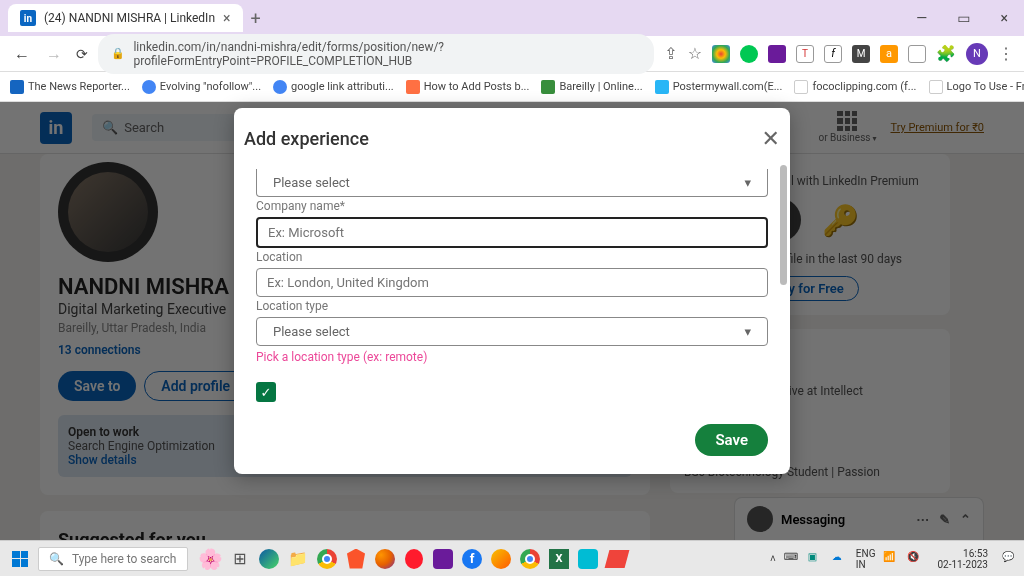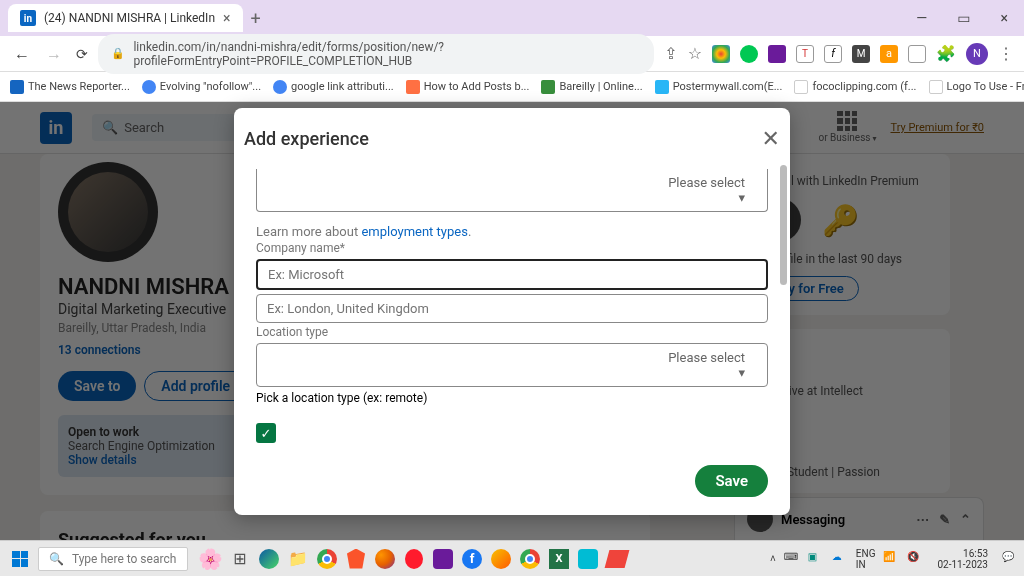--- a/index.html
+++ b/index.html
@@ -83,27 +83,27 @@
 .msgbar .ctrls { margin-left: auto; display: flex; gap: 10px; color: #666; }
 
 
 .modal { position: absolute; top: 6px; left: 50%; transform: translateX(-50%); width: 556px; background: #fff; border-radius: 8px; z-index: 10; box-shadow: 0 4px 20px rgba(0,0,0,0.3); }
 .modal-head { padding: 18px 10px 14px; display: flex; align-items: center; }
 .modal-head h2 { font-size: 18px; font-weight: 500; color: #333; }
 .modal-close { margin-left: auto; font-size: 22px; color: #666; cursor: pointer; }
 .modal-body { padding: 0 22px 8px; position: relative; max-height: 300px; overflow: hidden; }
 .modal-scroll { position: absolute; right: 3px; top: 0; width: 7px; height: 120px; background: #bbb; border-radius: 4px; }
 .field-label { font-size: 12px; color: #777; margin-top: 2px; display: block; }
-.sel { width: 100%; border: 1px solid #888; border-radius: 4px; padding: 6px 22px; font-size: 13px; color: #666; margin-top: 4px; background: #fff; display: flex; justify-content: space-between; align-items: flex-end; cursor: pointer; flex-direction: column; }
+.sel { width: 100%; border: 1px solid #888; border-radius: 4px; padding: 6px 16px; font-size: 13px; color: #666; margin-top: 4px; background: #fff; display: flex; justify-content: space-between; align-items: flex-start; cursor: pointer; }
 .sel.cut { border-top: none; border-radius: 0 0 4px 4px; }
 .inp { width: 100%; border: 1px solid #888; border-radius: 4px; padding: 6px 10px; font-size: 13px; color: #888; margin-top: 4px; background: #fff; }
 .inp.focus { border: 2px solid #222; }
 .learn { font-size: 13px; color: #777; margin-top: 12px; }
 .learn a { color: #0a66c2; text-decoration: none; }
-.helper { font-size: 12px; color: #000000; margin-top: 4px; }
+.helper { font-size: 12px; color: #ec4899; margin-top: 4px; }
 .chk-row { display: flex; align-items: center; gap: 10px; margin-top: 18px; }
 .chk { width: 20px; height: 20px; background: #057642; border-radius: 3px; display: flex; align-items: center; justify-content: center; color: #fff; font-size: 13px; cursor: pointer; }
 .chk-label { font-size: 13px; color: #555; }
 .modal-foot { padding: 14px 22px 18px; text-align: right; }
 .save-btn { background: #15803d; color: #fff; border: none; padding: 7px 20px; border-radius: 18px; font-size: 15px; font-weight: 600; cursor: pointer; }
 
 .taskbar { position: absolute; bottom: 0; left: 0; right: 0; height: 36px; background: #e8e8e8; border-top: 1px solid #ccc; display: flex; align-items: center; padding: 0 6px; gap: 4px; z-index: 20; }
 .start { width: 28px; height: 28px; display: flex; align-items: center; justify-content: center; cursor: pointer; }
 .win-logo { width: 16px; height: 16px; display: grid; grid-template: 1fr 1fr / 1fr 1fr; gap: 1px; }
 .win-logo span { background: #0078d4; }
@@ -310,25 +310,23 @@
     <div class="modal-head">
       <h2>Add experience</h2>
       <span class="modal-close">✕</span>
     </div>
     <div class="modal-body">
       <div class="modal-scroll"></div>
       <div class="sel cut">
         <span>Please select</span>
         <span>▾</span>
       </div>
-      <div class="learn">
-        <span>Learn more about </span><a>employment types</a>.
-      </div>
       <label class="field-label">Company name*</label>
       <input class="inp focus" placeholder="Ex: Microsoft" style="">
+      <label class="field-label">Location</label>
       <input class="inp" placeholder="Ex: London, United Kingdom" style="">
       <label class="field-label">Location type</label>
       <div class="sel">
         <span>Please select</span>
         <span>▾</span>
       </div>
       <div class="helper">Pick a location type (ex: remote)</div>
       <div class="chk-row">
         <div class="chk">✓</div>
       </div>

